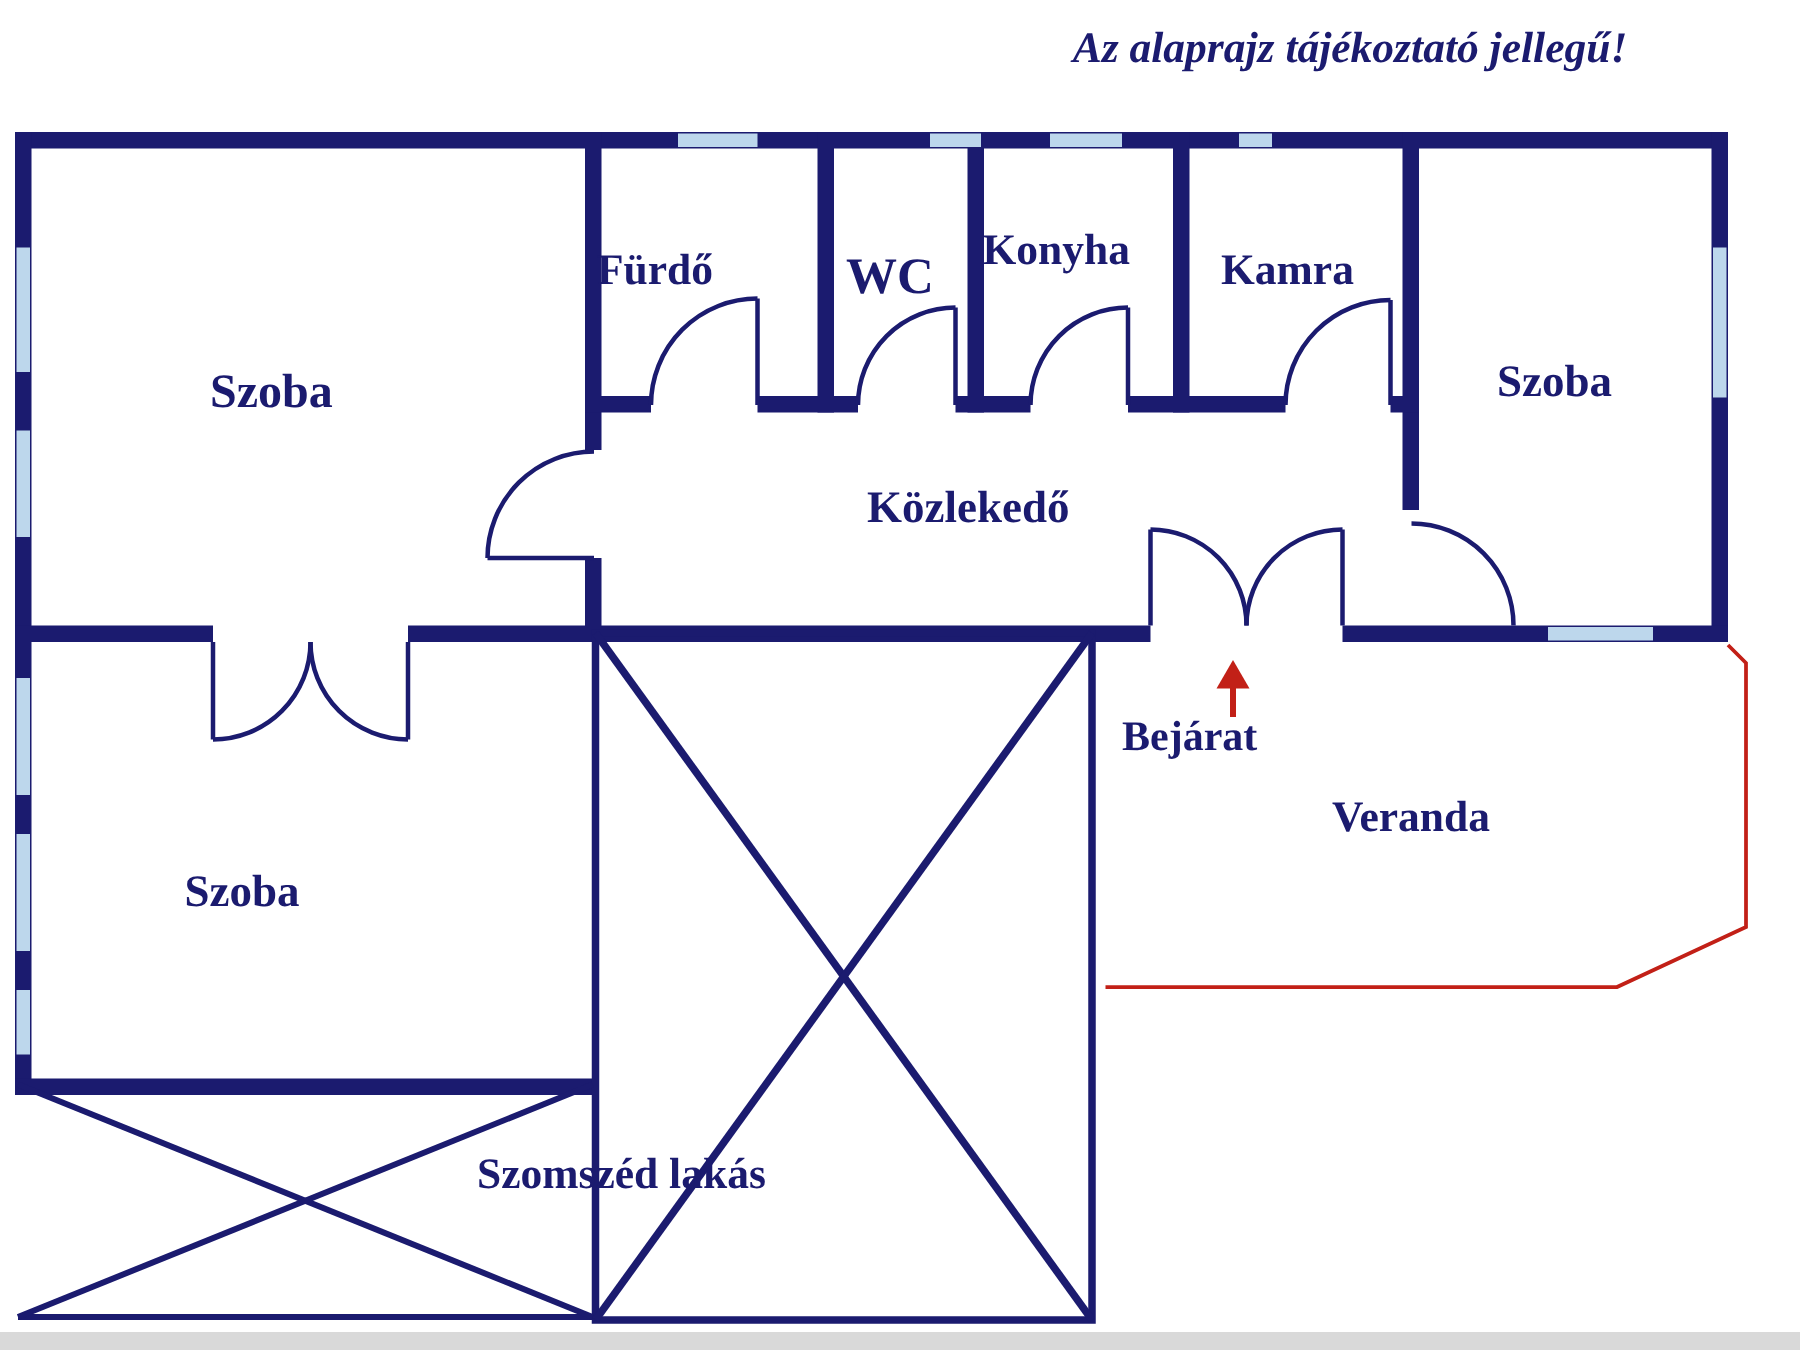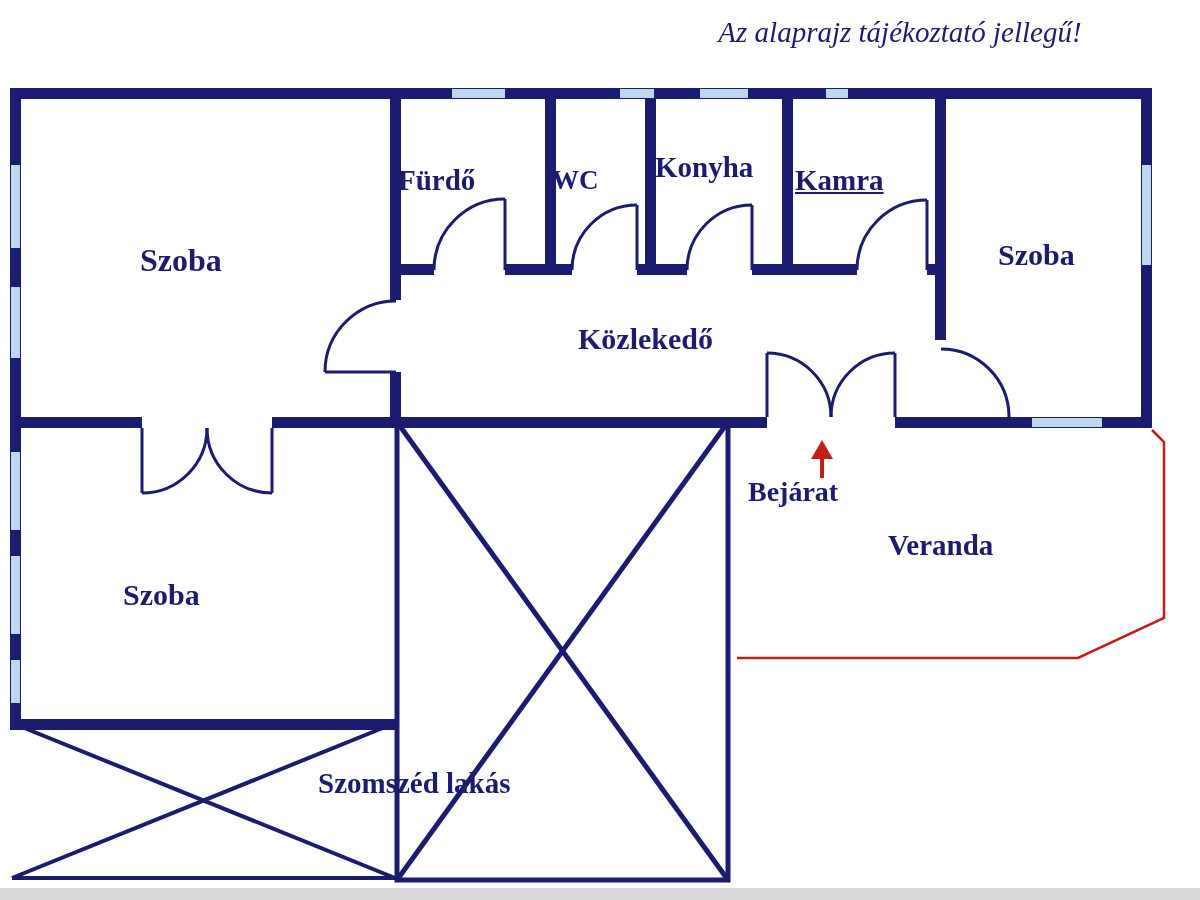--- a/index.html
+++ b/index.html
@@ -23,21 +23,21 @@
   .nb{fill:none;stroke:var(--wall);stroke-width:5;}
   .nb2{fill:none;stroke:var(--wall);stroke-width:4;}
   .red{fill:none;stroke:var(--accent-red);stroke-width:2.5;}
   .redfill{fill:var(--accent-red);stroke:none;}
   .label{
     position:absolute;color:var(--text);font-weight:bold;
     white-space:nowrap;line-height:1.1;
   }
   .disclaimer{
     position:absolute;left:620px;top:16px;width:560px;text-align:center;
-    color:var(--text);font-weight:normal;font-style:italic;font-size:29px;
+    color:var(--text);font-weight:bold;font-style:italic;font-size:29px;
   }
   .footer-strip{
     position:absolute;left:0;top:888px;width:1200px;height:12px;
     background:var(--footer-gray);
   }
 </style>
 </head>
 <body>
 
 <div class="stage">
@@ -136,25 +136,25 @@
       <polygon class="redfill" points="822,440 811,459 833,459"></polygon>
     </g>
   </svg>
 
   <div class="disclaimer">Az alaprajz tájékoztató jellegű!</div>
 
   <div class="label" style="left:140px;top:243px;width:130px;font-size:32px;">Szoba</div>
 
   <div class="label" style="left:398px;top:165px;width:135px;font-size:29px;">Fürdő</div>
 
-  <div class="label" style="left:552px;top:166px;width:92px;font-size:27px;">WC</div>
+  <div class="label" style="left:564px;top:166px;width:92px;font-size:34px;">WC</div>
 
   <div class="label" style="left:655px;top:152px;width:133px;font-size:29px;">Konyha</div>
 
-  <div class="label" style="left:795px;top:165px;width:135px;font-size:29px;text-decoration:underline;">Kamra</div>
+  <div class="label" style="left:814px;top:165px;width:135px;font-size:29px;">Kamra</div>
 
   <div class="label" style="left:998px;top:238px;width:135px;font-size:30px;">Szoba</div>
 
   <div class="label" style="left:578px;top:322px;width:175px;font-size:30px;">Közlekedő</div>
 
   <div class="label" style="left:123px;top:578px;width:135px;font-size:30px;">Szoba</div>
 
   <div class="label" style="left:748px;top:477px;width:140px;font-size:28px;font-family:Liberation Serif, serif;">Bejárat</div>
 
   <div class="label" style="left:318px;top:768px;width:235px;font-size:29px;">Szomszéd lakás</div>

